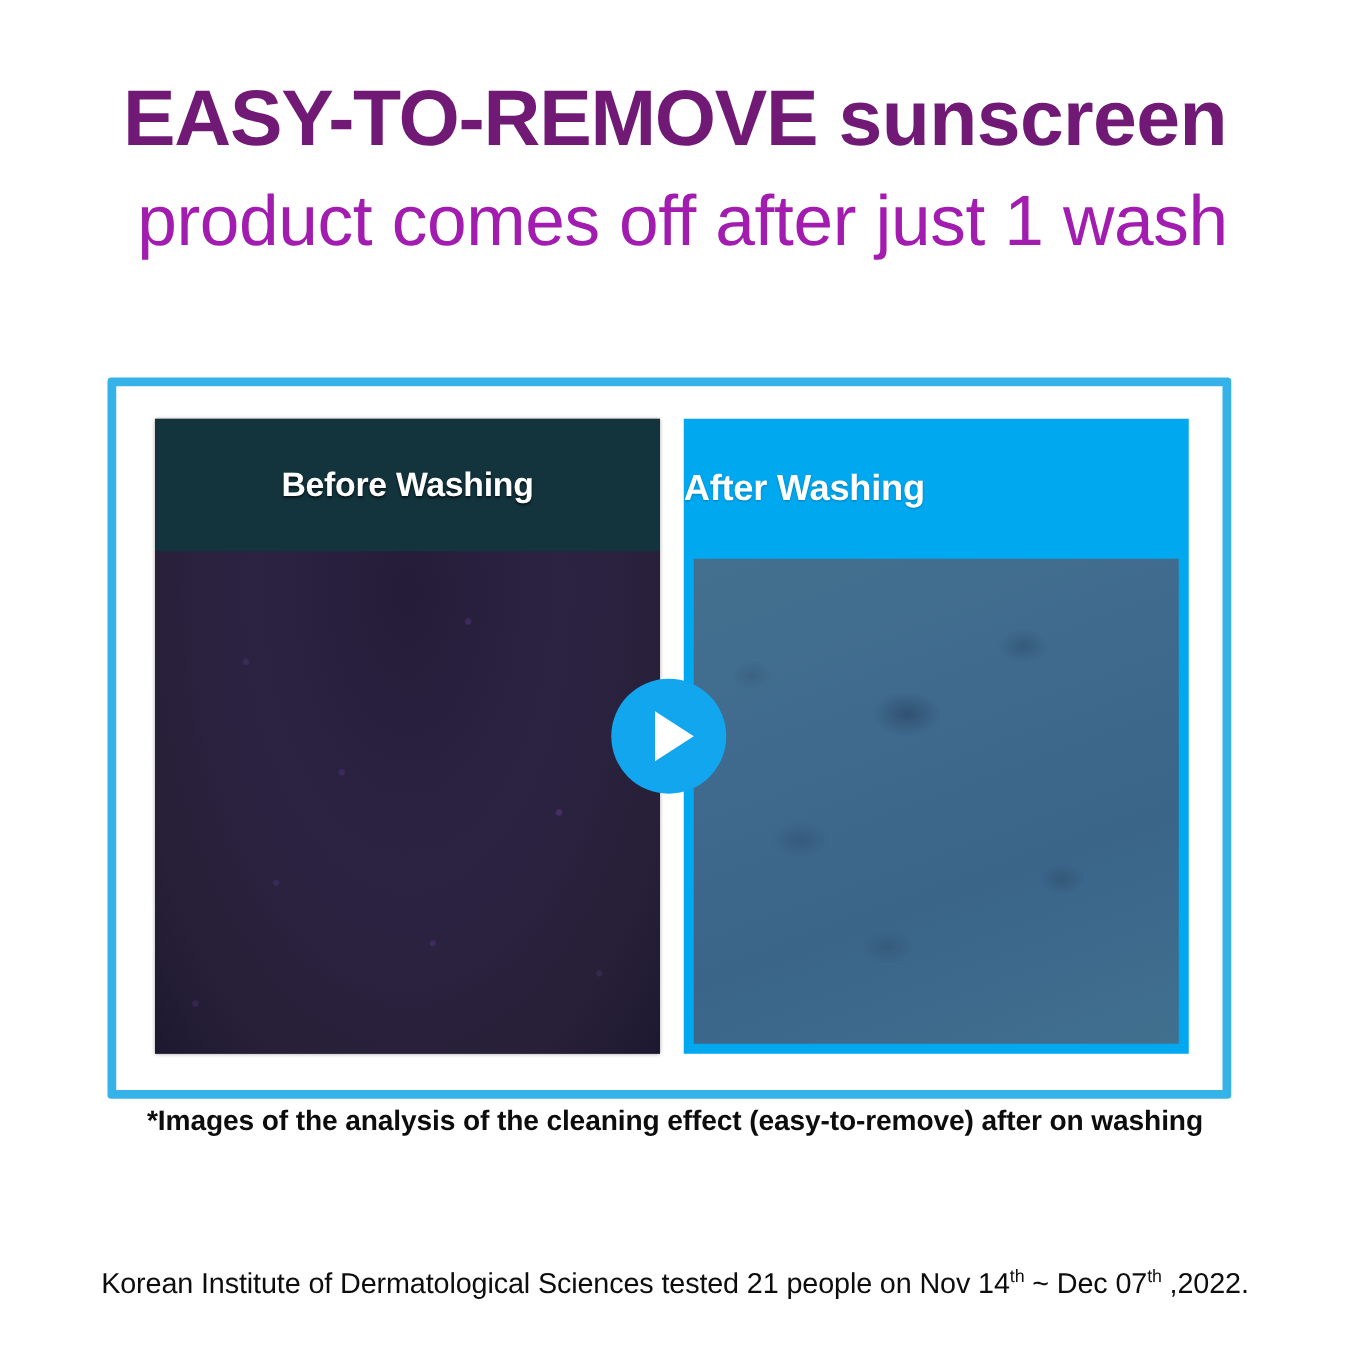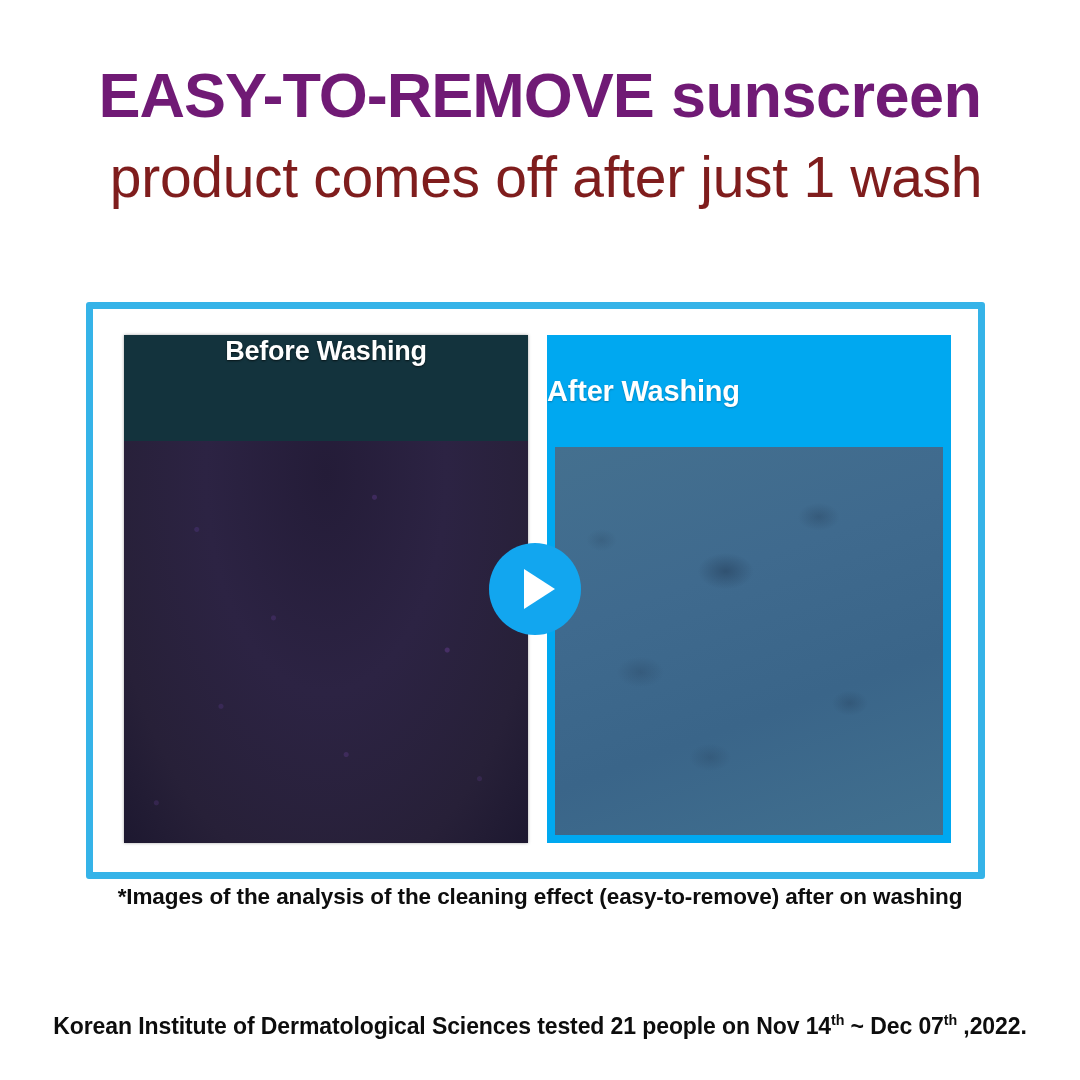--- a/index.html
+++ b/index.html
@@ -37,21 +37,21 @@
     letter-spacing: -1px;
   }
   .headline-plain {
     color: #701a75;
     font-weight: 700;
   }
   .headline-line2 {
     font-size: 57px;
     line-height: 70px;
     margin-top: 10px;
-    color: #7f1d1d;
+    color: #a21caf;
     font-weight: 400;
     white-space: nowrap;
     letter-spacing: -0.3px;
     padding-left: 12px;
   }
 
   
   .compare-frame {
     position: absolute;
     left: 86px;
@@ -83,20 +83,21 @@
   }
   .before-label-band {
     position: absolute;
     left: 0; top: 0;
     width: 100%;
     height: 106px;
     background: #13333d;
     display: flex;
     flex-direction: column;
     align-items: center;
+    justify-content: center;
     z-index: 3;
   }
   .before-label-band .lbl {
     color: #ffffff;
     font-weight: 700;
     font-size: 27px;
     line-height: 33px;
     letter-spacing: -0.2px;
     text-align: center;
     white-space: nowrap;
@@ -209,21 +210,21 @@
     letter-spacing: -0.1px;
     white-space: nowrap;
   }
   .footnote {
     position: absolute;
     left: 0;
     top: 1013px;
     width: 1080px;
     text-align: center;
     font-size: 23px;
-    font-weight: 700;
+    font-weight: 400;
     color: #0d0d0d;
     letter-spacing: -0.1px;
     white-space: nowrap;
   }
   .footnote sup {
     font-size: 0.62em;
     vertical-align: super;
     line-height: 0;
   }
 </style>

